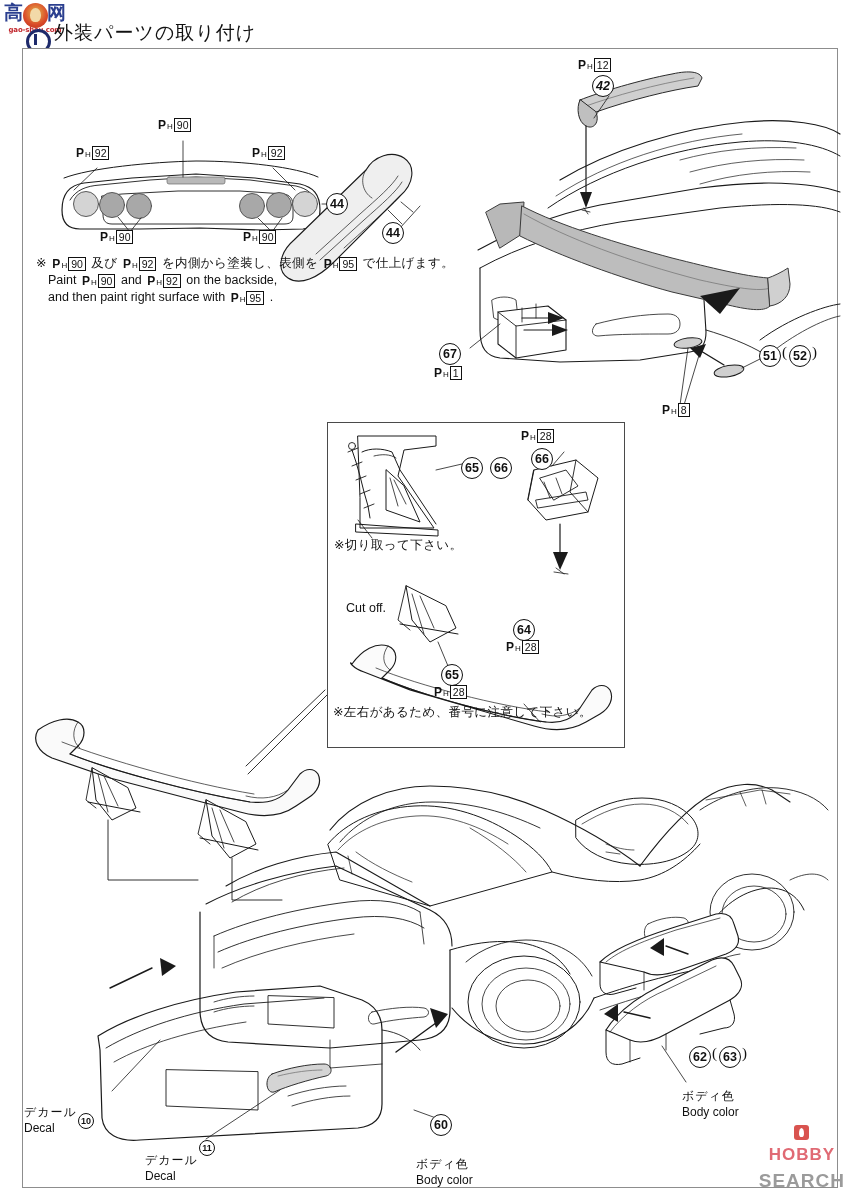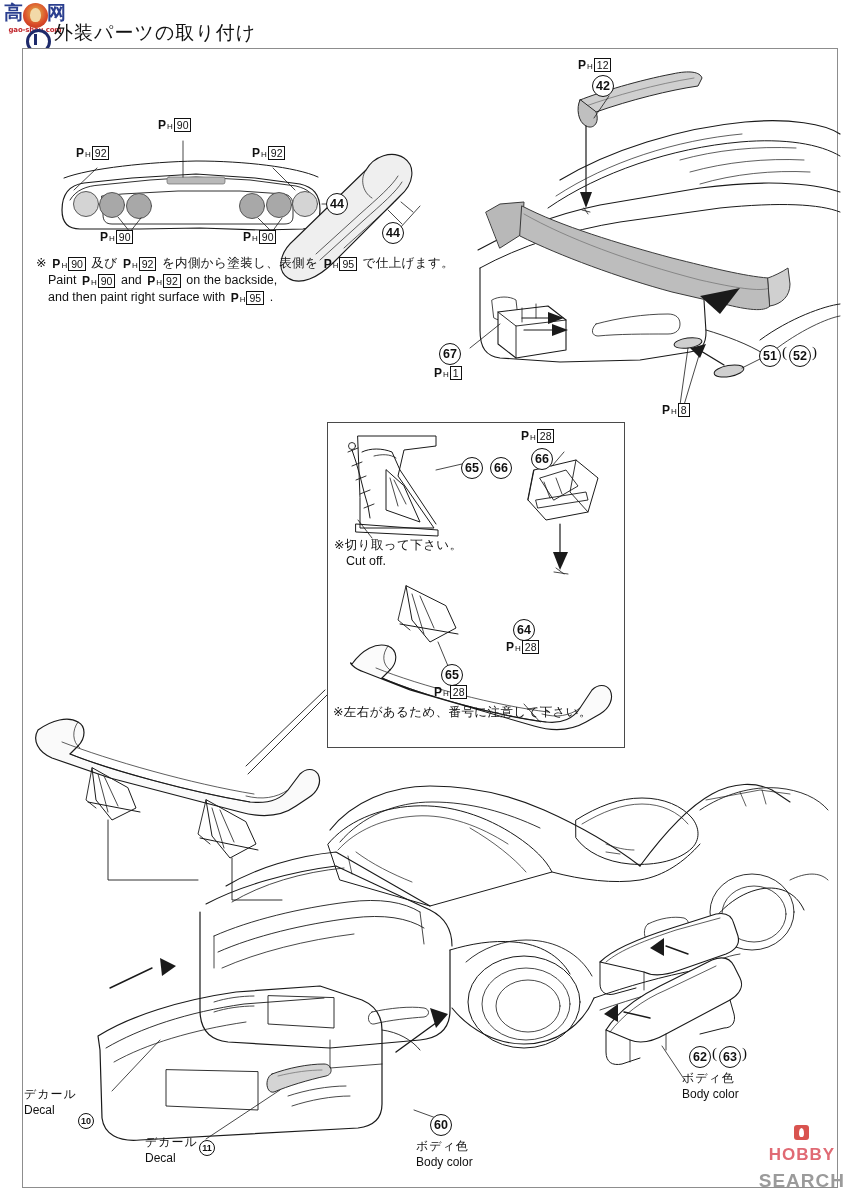--- a/index.html
+++ b/index.html
@@ -82,26 +82,26 @@
   .ph .sub{font-size:8px;color:#111;line-height:1;position:relative;top:2px;}
   .ph .num{
     border:1px solid #111;padding:0px 2px;font-size:10.5px;line-height:12px;
     color:#111;background:#fff;
   }
   .ph.inline{position:relative;display:inline-flex;vertical-align:middle;margin:0 2px;}
 
   
   .note{position:absolute;font-size:12.5px;line-height:17px;color:#111;white-space:nowrap;}
   .note .jp{font-family:"DejaVu Sans",sans-serif;font-size:12.5px;letter-spacing:0.4px;}
-  .note .en{font-family:"Liberation Sans",sans-serif;font-size:12.5px;}
+  .note .en{font-family:"Liberation Sans",sans-serif;font-size:12.5px;margin-top:47px;}
   .indent{padding-left:12px;}
 
   
   .lab{position:absolute;font-size:12px;line-height:16px;color:#111;white-space:nowrap;}
-  .lab .jp{font-family:Liberation Serif, serif;letter-spacing:1px;font-size:12px;}
+  .lab .jp{font-family:Liberation Serif, serif;letter-spacing:1px;font-size:12px;margin-top:18px;}
   .lab .en{font-family:"Liberation Sans",sans-serif;font-size:12px;}
 
   
   .inset{
     position:absolute;left:327px;top:422px;width:298px;height:326px;
     border:1.4px solid #4a4a4a;box-sizing:border-box;background:#fff;
   }
 
   
   .hs{
@@ -493,21 +493,21 @@
       </span>
       <span class="en">.</span>
     </div>
   </div>
 
   <div class="ph" style="left:578px;top:58px;">
     <span class="pmark">P</span>
     <span class="sub">H</span>
     <span class="num">12</span>
   </div>
-  <div class="bub s" style="left:592px;top:75px;">42</div>
+  <div class="bub s" style="left:592px;top:75px;font-style:italic;">42</div>
   <div class="bub s" style="left:382px;top:222px;">44</div>
   <div class="bub s" style="left:439px;top:343px;">67</div>
   <div class="ph" style="left:434px;top:366px;">
     <span class="pmark">P</span>
     <span class="sub">H</span>
     <span class="num">1</span>
   </div>
   <div class="bub s" style="left:759px;top:345px;">51</div>
   <div class="paren" style="left:782px;top:344px;">(</div>
   <div class="bub s" style="left:789px;top:345px;">52</div>

